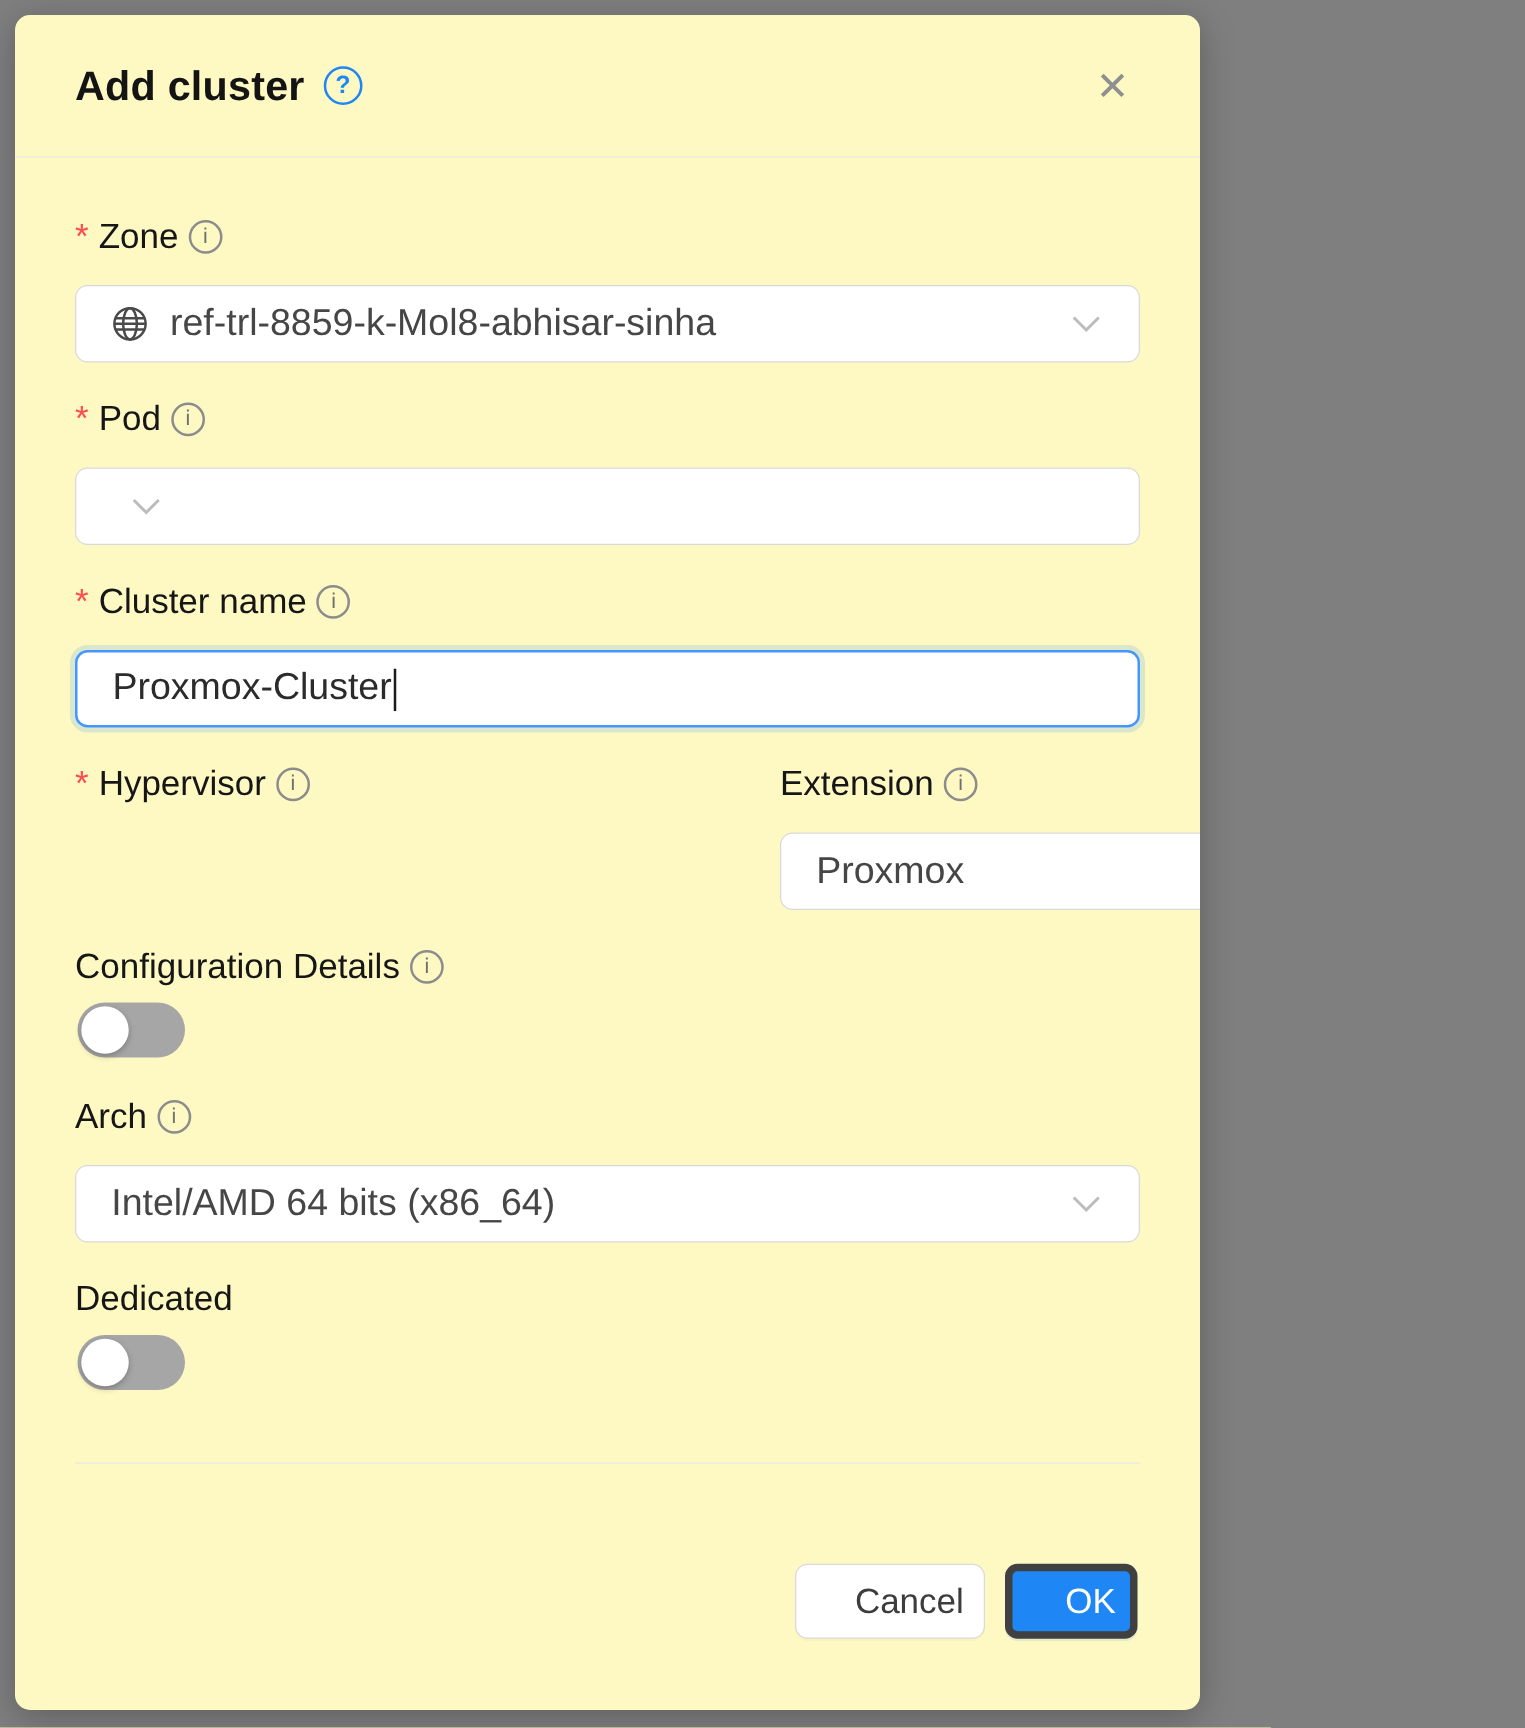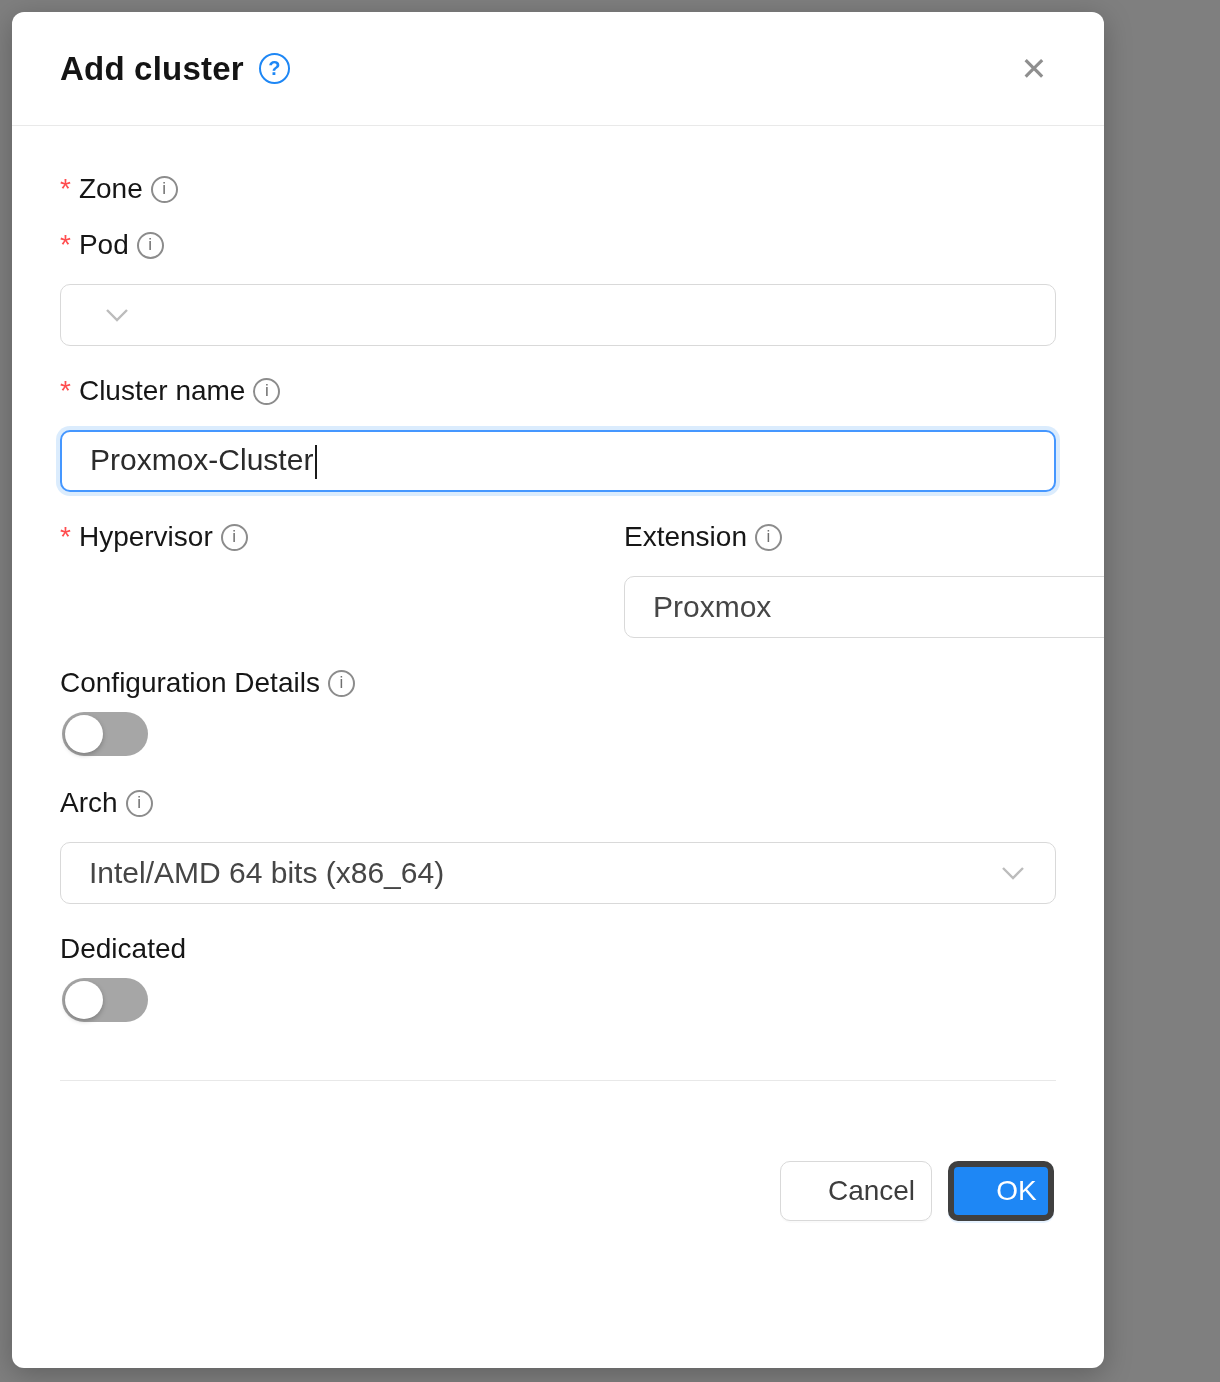--- a/index.html
+++ b/index.html
@@ -7,22 +7,22 @@
   body {
     position: relative;
     background: #7f7f7f;
     font-family: "Liberation Sans", "DejaVu Sans", sans-serif;
     color: #1a1a1a;
     overflow: hidden;
   }
   .modal {
     position: absolute;
     left: 12px; top: 12px;
-    width: 1092px; height: 1356px;
-    background: #ffffff;
+    width: 948px; height: 1356px;
+    background: #fef9c3;
     border-radius: 12px;
     box-shadow: 0 6px 28px rgba(0,0,0,0.25);
     overflow: hidden;
   }
   
   .modal-header {
     height: 114px;
     display: flex;
     align-items: center;
     padding: 0 50px 0 48px;
@@ -176,20 +176,37 @@
     <span class="help-icon">?</span>
     <span class="close-btn">✕</span>
   </div>
 
   <div class="modal-body">
 
     <div class="field-label">
       <span class="req-mark">*</span>
       <span>Zone</span>
       <i class="info-icon">i</i>
+    </div>
+    <div class="control">
+      <span class="globe">
+        <svg width="30" height="30" viewBox="0 0 30 30" fill="none" stroke="#4a4a4a" stroke-width="2">
+          <circle cx="15" cy="15" r="12.5"></circle>
+          <ellipse cx="15" cy="15" rx="5.5" ry="12.5"></ellipse>
+          <line x1="3.4" y1="10.5" x2="26.6" y2="10.5"></line>
+          <line x1="2.5" y1="15" x2="27.5" y2="15"></line>
+          <line x1="3.4" y1="19.5" x2="26.6" y2="19.5"></line>
+        </svg>
+      </span>
+      <span class="value">ref-trl-8859-k-Mol8-abhisar-sinha</span>
+      <span class="chevron">
+        <svg width="24" height="14" viewBox="0 0 24 14" fill="none" stroke="#bcbcbc" stroke-width="2.4">
+          <polyline points="2,2 12,12 22,2"></polyline>
+        </svg>
+      </span>
     </div>
 
     <div class="field-label">
       <span class="req-mark">*</span>
       <span>Pod</span>
       <i class="info-icon">i</i>
     </div>
     <div class="control">
       <span class="chevron">
         <svg width="24" height="14" viewBox="0 0 24 14" fill="none" stroke="#bcbcbc" stroke-width="2.4">

